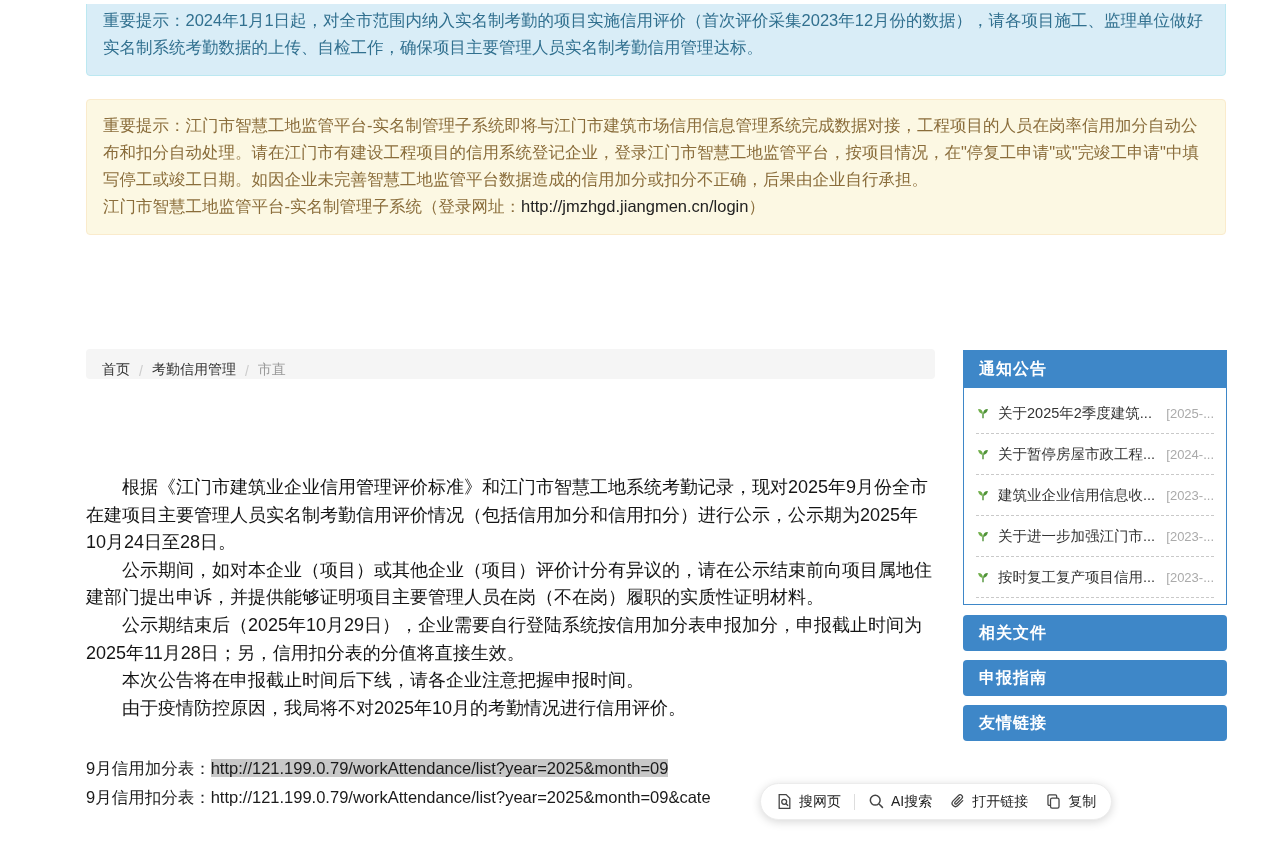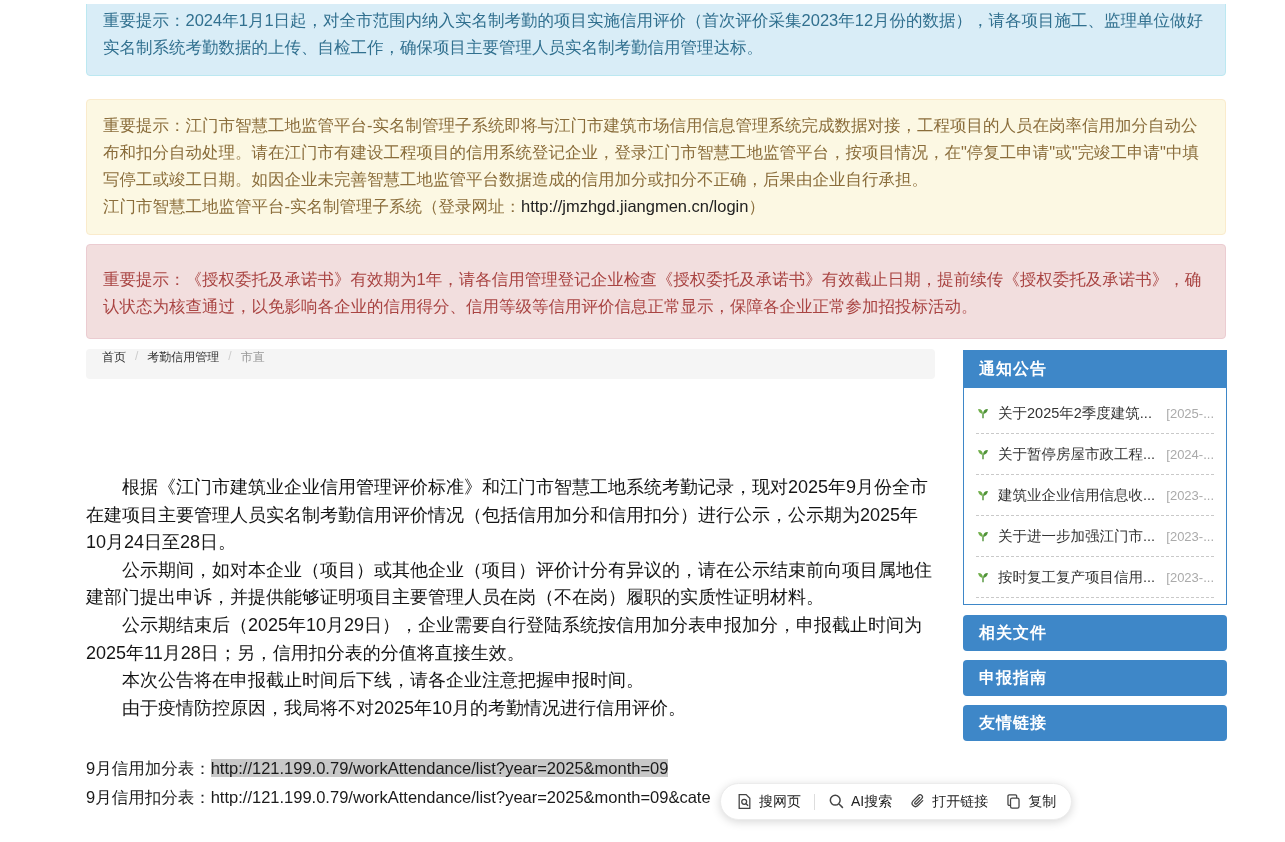--- a/index.html
+++ b/index.html
@@ -9,22 +9,22 @@
   
   .alert { position:absolute; left:86px; width:1140px; border:1px solid; border-radius:4px;
            padding:14px 16px; font-size:16.5px; line-height:27px; }
   .alert-info    { top:-12px; background:#d9edf7; border-color:#bce8f1; color:#31708f; }
   .alert-warning { top:95px;  background:#fcf8e3; border-color:#faebcc; color:#8a6d3b; padding-top:12px;}
   .alert-danger  { top:240px; background:#f2dede; border-color:#ebccd1; color:#a94442; padding-top:21px; padding-bottom:18px;}
   .alert .login-url { color:#222; }
 
   
   .breadcrumb { position:absolute; left:86px; top:345px; width:849px; height:30px;
-                background:#f5f5f5; border-radius:4px; display:flex; align-items:flex-start;
-                padding:0 16px; font-size:12px; color:#333; }
+                background:#f5f5f5; border-radius:4px; display:flex; align-items:flex-end;
+                padding:0 16px; font-size:14px; color:#333; }
   .breadcrumb .sep { color:#ccc; margin:0 9px; }
   .breadcrumb .current { color:#999; }
 
   
   .article-title { position:absolute; left:86px; top:400px; width:849px; text-align:center;
                    font-size:24px; color:#54585a; font-weight:400; line-height:38px; }
   .article-body { position:absolute; left:86px; top:470px; width:849px;
                   font-size:18px; color:#151515; line-height:27.6px; }
   .article-body p { text-indent:2em; }
 
@@ -43,21 +43,21 @@
                  cursor:pointer; overflow:hidden; }
   .notice-item .sprout { flex:0 0 auto; width:14px; height:14px; margin-right:8px; }
   .notice-item .n-title { flex:1 1 auto; font-size:14.5px; color:#333; white-space:nowrap; overflow:hidden; }
   .notice-item .n-date { flex:0 0 auto; font-size:13px; color:#aaa; white-space:nowrap; margin-left:4px; }
   .side-section { height:36px; background:#3e87c8; border-radius:4px; color:#fff; font-size:16px;
                   font-weight:bold; line-height:36px; padding-left:16px; margin-top:9px;
                   letter-spacing:1px; cursor:pointer; }
   .side-section.first { margin-top:10px; }
 
   
-  .popup { position:absolute; left:720px; top:779px; height:37px; background:#fff;
+  .popup { position:absolute; left:760px; top:779px; height:37px; background:#fff;
            border:1px solid #ececec; border-radius:18.5px; box-shadow:0 2px 10px rgba(0,0,0,.16);
            display:inline-flex; align-items:center; padding:0 15px; font-size:14px; color:#222; }
   .popup .p-item { display:flex; align-items:center; gap:6px; cursor:pointer; white-space:nowrap; }
   .popup .p-item + .p-item { margin-left:17px;align-items:center; }
   .popup .p-sep { width:1px; height:16px; background:#ddd; margin:0 13px; }
   .popup svg { display:block; }
 </style>
 </head>
 <body>
 
@@ -65,23 +65,20 @@
 
   <div class="alert alert-info">
     <span>重要提示：2024年1月1日起，对全市范围内纳入实名制考勤的项目实施信用评价（首次评价采集2023年12月份的数据），请各项目施工、监理单位做好实名制系统考勤数据的上传、自检工作，确保项目主要管理人员实名制考勤信用管理达标。</span>
   </div>
 
   <div class="alert alert-warning">
     <div>重要提示：江门市智慧工地监管平台-实名制管理子系统即将与江门市建筑市场信用信息管理系统完成数据对接，工程项目的人员在岗率信用加分自动公布和扣分自动处理。请在江门市有建设工程项目的信用系统登记企业，登录江门市智慧工地监管平台，按项目情况，在"停复工申请"或"完竣工申请"中填写停工或竣工日期。如因企业未完善智慧工地监管平台数据造成的信用加分或扣分不正确，后果由企业自行承担。</div>
     <div><span>江门市智慧工地监管平台-实名制管理子系统（登录网址：</span><span class="login-url">http://jmzhgd.jiangmen.cn/login</span><span>）</span></div>
   </div>
 
-  <div class="alert alert-danger">
-    <span>重要提示：《授权委托及承诺书》有效期为1年，请各信用管理登记企业检查《授权委托及承诺书》有效截止日期，提前续传《授权委托及承诺书》，确认状态为核查通过，以免影响各企业的信用得分、信用等级等信用评价信息正常显示，保障各企业正常参加招投标活动。</span>
-  </div>
 
   <div class="breadcrumb">
     <span>首页</span>
     <span class="sep">/</span>
     <span>考勤信用管理</span>
     <span class="sep">/</span>
     <span class="current">市直</span>
   </div>
 
 

